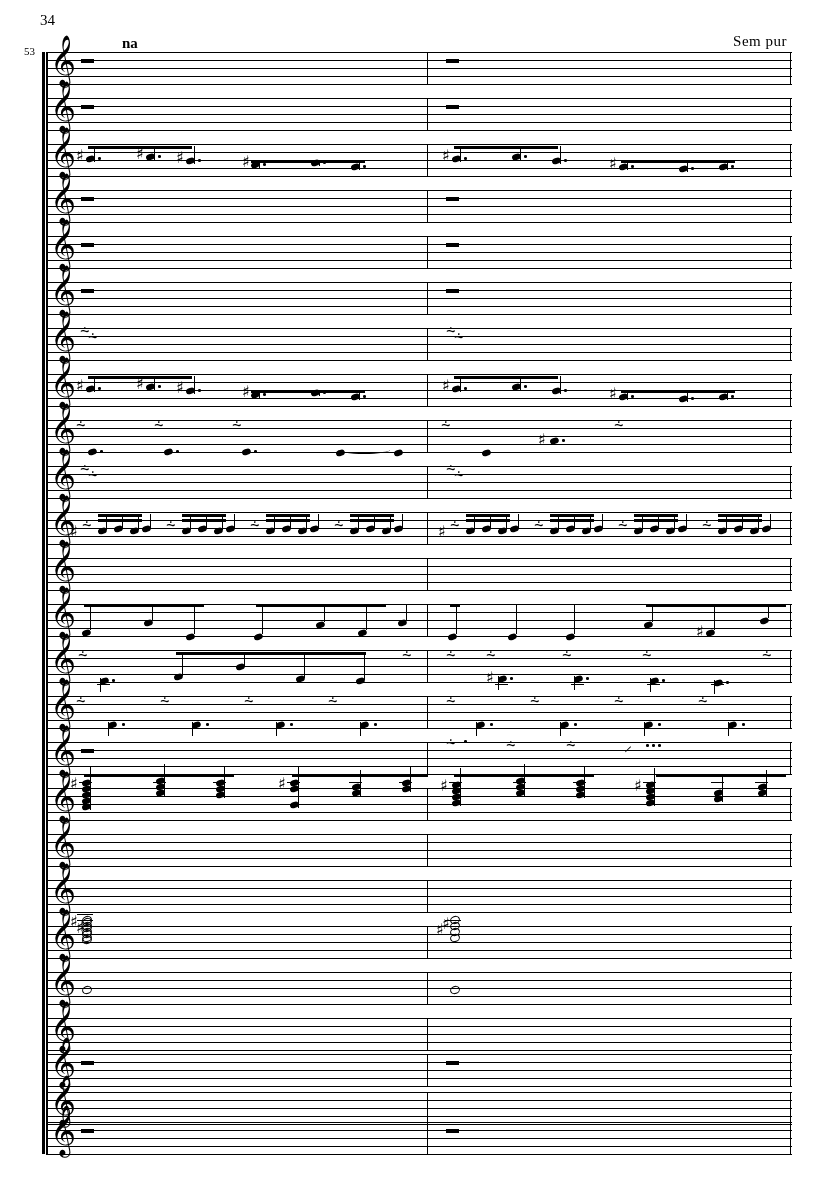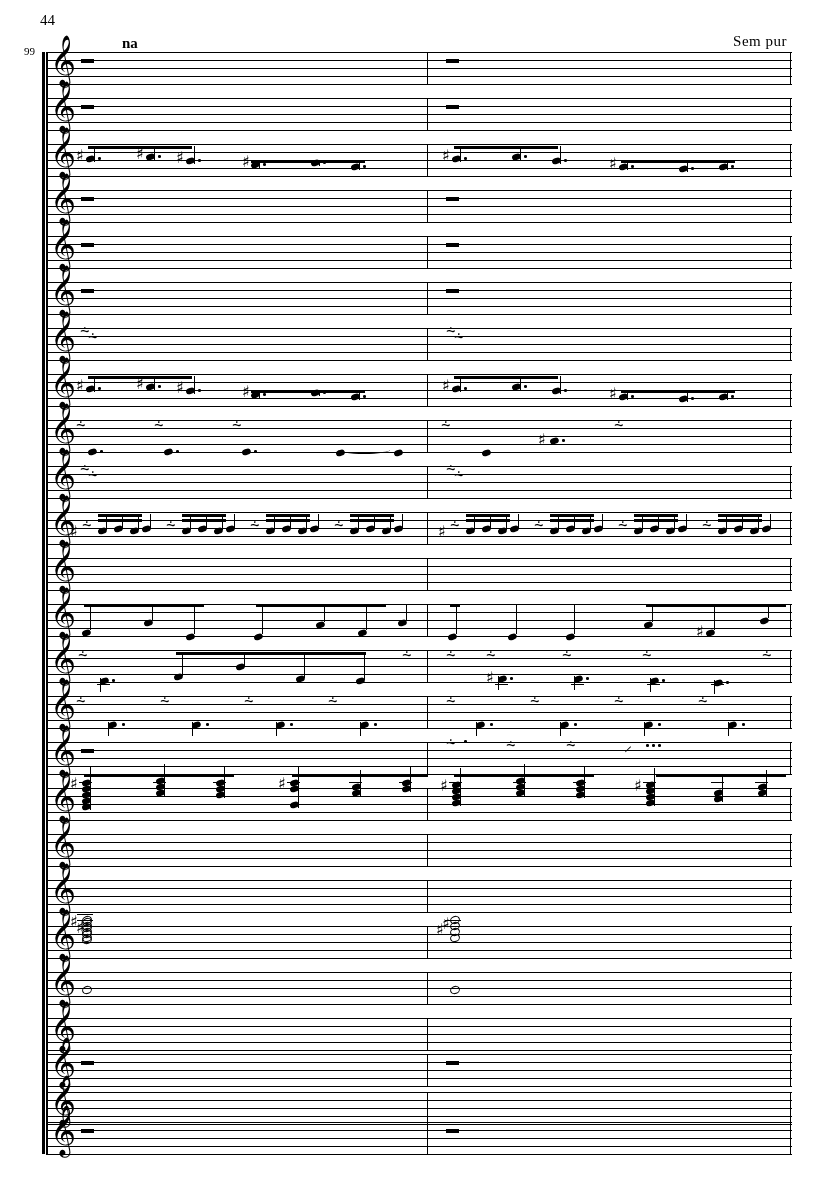--- a/index.html
+++ b/index.html
@@ -160,22 +160,22 @@
     border-bottom: 1.3px solid #000;
     border-radius: 0 0 50% 50%;
     height: 7px;
   }
 </style>
 </head>
 <body>
 
 <div class="page">
 
-  <div class="page-number">44</div>
-  <div class="measure-number">99</div>
+  <div class="page-number">34</div>
+  <div class="measure-number">53</div>
   <div class="lyric-na">na</div>
   <div class="title-right">Sem pur</div>
 
   <div class="system" id="system">
       <div class="system-bar" style="left:0px;top:0px;height:1102px;"></div>
       <div class="system-bar" style="left:-4px;top:0px;height:1102px;width:2.5px;"></div>
       <div class="staff" style="top:0px;">
         <div class="line l0"></div>
         <div class="line l1"></div>
         <div class="line l2"></div>

